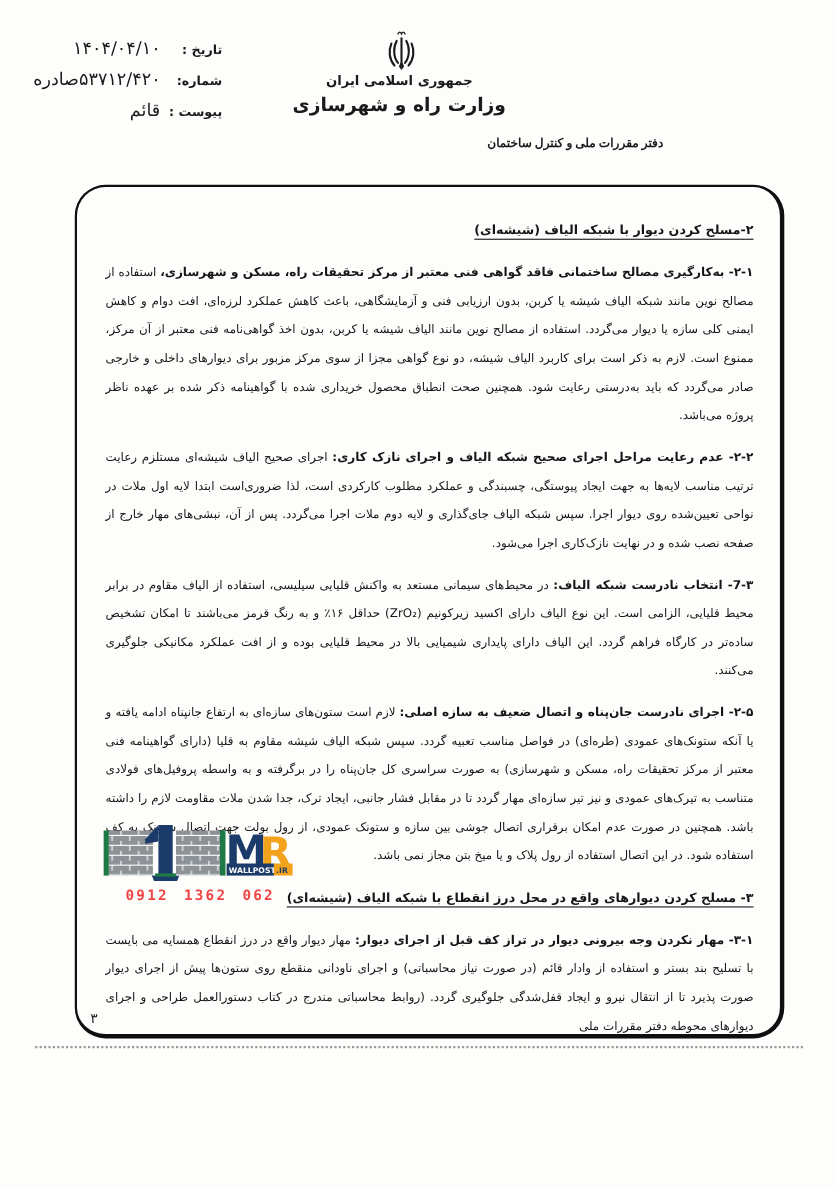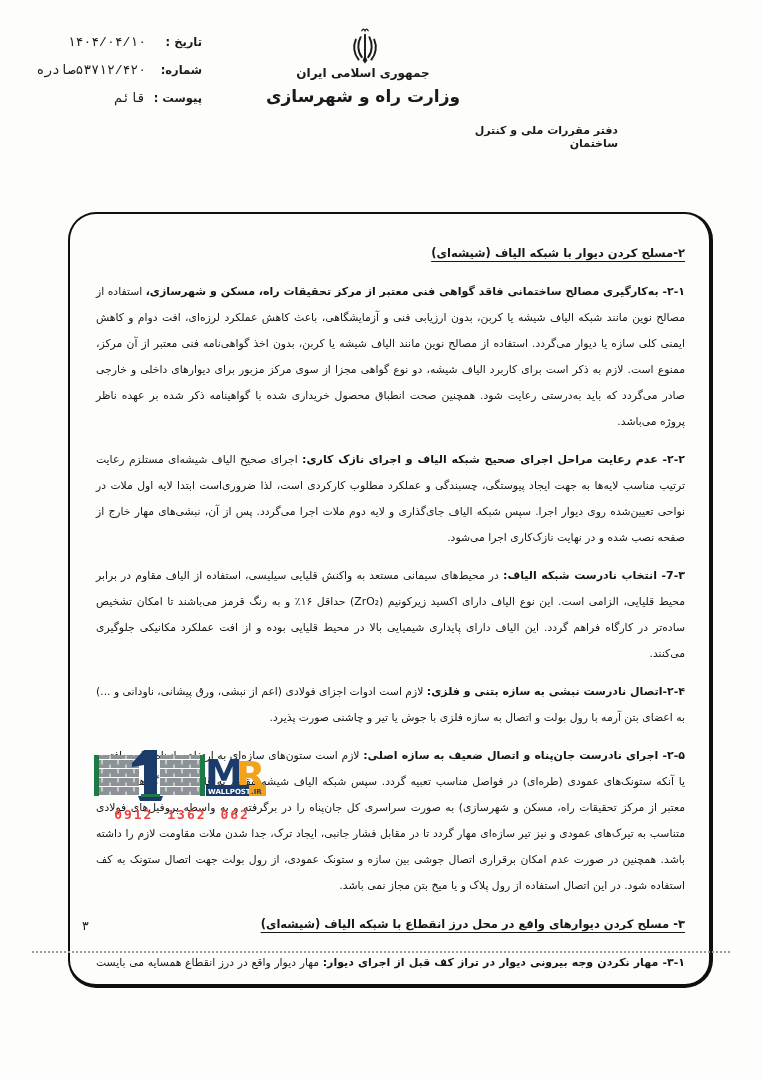--- a/index.html
+++ b/index.html
@@ -5,36 +5,35 @@
   html,body{margin:0;padding:0;}
   body{
     width:762px;height:1080px;position:relative;overflow:hidden;
     background:#fdfdfb;color:#1a1a1a;
     font-family:"DejaVu Sans",sans-serif;
   }
   
   .meta-block{position:absolute;top:34px;left:24px;width:178px;direction:rtl;font-size:11px;}
   .meta-row{display:flex;align-items:baseline;height:28px;gap:8px;}
   .meta-label{font-weight:bold;min-width:48px;font-size:11.5px;}
-  .meta-value{font-size:13px;font-family:Liberation Mono, monospace;}
+  .meta-value{font-size:16px;}
   .emblem{position:absolute;top:26px;left:349px;width:32px;height:40px;}
   .republic{position:absolute;top:66px;left:218px;width:290px;text-align:center;
     font-size:12px;font-weight:bold;direction:rtl;}
   .ministry{position:absolute;top:86px;left:218px;width:290px;text-align:center;
     font-size:17px;font-weight:bold;direction:rtl;}
-  .office{position:absolute;top:124px;left:428px;width:190px;text-align:right;
-    font-size:11px;font-weight:bold;direction:rtl;}
+  .office{position:absolute;top:124px;left:428px;width:190px;text-align:center;
+    font-size:11px;font-weight:bold;direction:rtl;font-family:Liberation Serif, serif;}
   
   .doc-box{
     position:absolute;left:68px;top:168px;width:645px;height:776px;box-sizing:border-box;
     border:2.5px solid #0f0f0f;border-right-width:4.5px;border-bottom-width:4px;
     border-radius:28px;padding:26px 24px 34px 26px;
     direction:rtl;text-align:justify;font-size:10.8px;line-height:26px;color:#161616;
     overflow:hidden;
-    margin-top:44px;
   }
   .sec-heading{font-weight:bold;font-size:11.5px;text-decoration:underline;
     text-underline-offset:4px;margin:0 0 13px 0;text-align:right;}
   .para{margin:0 0 12px 0;}
   .para b{font-size:11px;}
   .page-number{position:absolute;left:82px;top:918px;font-size:12.5px;z-index:3;}
   
   .watermark{position:absolute;left:94px;top:742px;width:176px;z-index:5;text-align:center;}
   .wm-phone{margin-top:1px;font-family:"DejaVu Sans Mono",monospace;font-weight:bold;
     font-size:13px;letter-spacing:2px;word-spacing:4px;color:#ef4444;white-space:nowrap;}
@@ -76,21 +75,20 @@
 
 <div class="doc-box">
   <div class="sec-heading">۲-مسلح کردن دیوار با شبکه الیاف (شیشه‌ای)</div>
 
   <p class="para"><b>۲-۱- به‌کارگیری مصالح ساختمانی فاقد گواهی فنی معتبر از مرکز تحقیقات راه، مسکن و شهرسازی،</b><span> استفاده از مصالح نوین مانند شبکه الیاف شیشه یا کربن، بدون ارزیابی فنی و آزمایشگاهی، باعث کاهش عملکرد لرزه‌ای، افت دوام و کاهش ایمنی کلی سازه یا دیوار می‌گردد. استفاده از مصالح نوین مانند الیاف شیشه یا کربن، بدون اخذ گواهی‌نامه فنی معتبر از آن مرکز، ممنوع است. لازم به ذکر است برای کاربرد الیاف شیشه، دو نوع گواهی مجزا از سوی مرکز مزبور برای دیوارهای داخلی و خارجی صادر می‌گردد که باید به‌درستی رعایت شود. همچنین صحت انطباق محصول خریداری شده با گواهینامه ذکر شده بر عهده ناظر پروژه می‌باشد.</span></p>
 
   <p class="para"><b>۲-۲- عدم رعایت مراحل اجرای صحیح شبکه الیاف و اجرای نازک کاری:</b><span> اجرای صحیح الیاف شیشه‌ای مستلزم رعایت ترتیب مناسب لایه‌ها به جهت ایجاد پیوستگی، چسبندگی و عملکرد مطلوب کارکردی است، لذا ضروری‌است ابتدا لایه اول ملات در نواحی تعیین‌شده روی دیوار اجرا. سپس شبکه الیاف جای‌گذاری و لایه دوم ملات اجرا می‌گردد. پس از آن، نبشی‌های مهار خارج از صفحه نصب شده و در نهایت نازک‌کاری اجرا می‌شود.</span></p>
 
   <p class="para"><b>7-۳- انتخاب نادرست شبکه الیاف:</b><span> در محیط‌های سیمانی مستعد به واکنش قلیایی سیلیسی، استفاده از الیاف مقاوم در برابر محیط قلیایی، الزامی است. این نوع الیاف دارای اکسید زیرکونیم (ZrO₂) حداقل ۱۶٪ و به رنگ قرمز می‌باشند تا امکان تشخیص ساده‌تر در کارگاه فراهم گردد. این الیاف دارای پایداری شیمیایی بالا در محیط قلیایی بوده و از افت عملکرد مکانیکی جلوگیری می‌کنند.</span></p>
 
-  <p class="para"><b>۲-۴-اتصال نادرست نبشی به سازه بتنی و فلزی:</b><span> لازم است ادوات اجزای فولادی (اعم از نبشی، ورق پیشانی، ناودانی و ...) به اعضای بتن آرمه با رول بولت و اتصال به سازه فلزی با جوش یا تیر و چاشنی صورت پذیرد.</span></p>
 
   <p class="para"><b>۲-۵- اجرای نادرست جان‌پناه و اتصال ضعیف به سازه اصلی:</b><span> لازم است ستون‌های سازه‌ای به ارتفاع جانپناه ادامه یافته و یا آنکه ستونک‌های عمودی (طره‌ای) در فواصل مناسب تعبیه گردد. سپس شبکه الیاف شیشه مقاوم به قلیا (دارای گواهینامه فنی معتبر از مرکز تحقیقات راه، مسکن و شهرسازی) به صورت سراسری کل جان‌پناه را در برگرفته و به واسطه پروفیل‌های فولادی متناسب به تیرک‌های عمودی و نیز تیر سازه‌ای مهار گردد تا در مقابل فشار جانبی، ایجاد ترک، جدا شدن ملات مقاومت لازم را داشته باشد. همچنین در صورت عدم امکان برقراری اتصال جوشی بین سازه و ستونک عمودی، از رول بولت جهت اتصال ستونک به کف استفاده شود. در این اتصال استفاده از رول پلاک و یا میخ بتن مجاز نمی باشد.</span></p>
 
   <div class="sec-heading">۳- مسلح کردن دیوارهای واقع در محل درز انقطاع با شبکه الیاف (شیشه‌ای)</div>
 
   <p class="para"><b>۳-۱- مهار نکردن وجه بیرونی دیوار در تراز کف قبل از اجرای دیوار:</b><span> مهار دیوار واقع در درز انقطاع همسایه می بایست با تسلیح بند بستر و استفاده از وادار قائم (در صورت نیاز محاسباتی) و اجرای ناودانی منقطع روی ستون‌ها پیش از اجرای دیوار صورت پذیرد تا از انتقال نیرو و ایجاد قفل‌شدگی جلوگیری گردد. (روابط محاسباتی مندرج در کتاب دستورالعمل طراحی و اجرای دیوارهای محوطه دفتر مقررات ملی</span></p>
 </div>
 
 <div class="page-number">۳</div>
 

